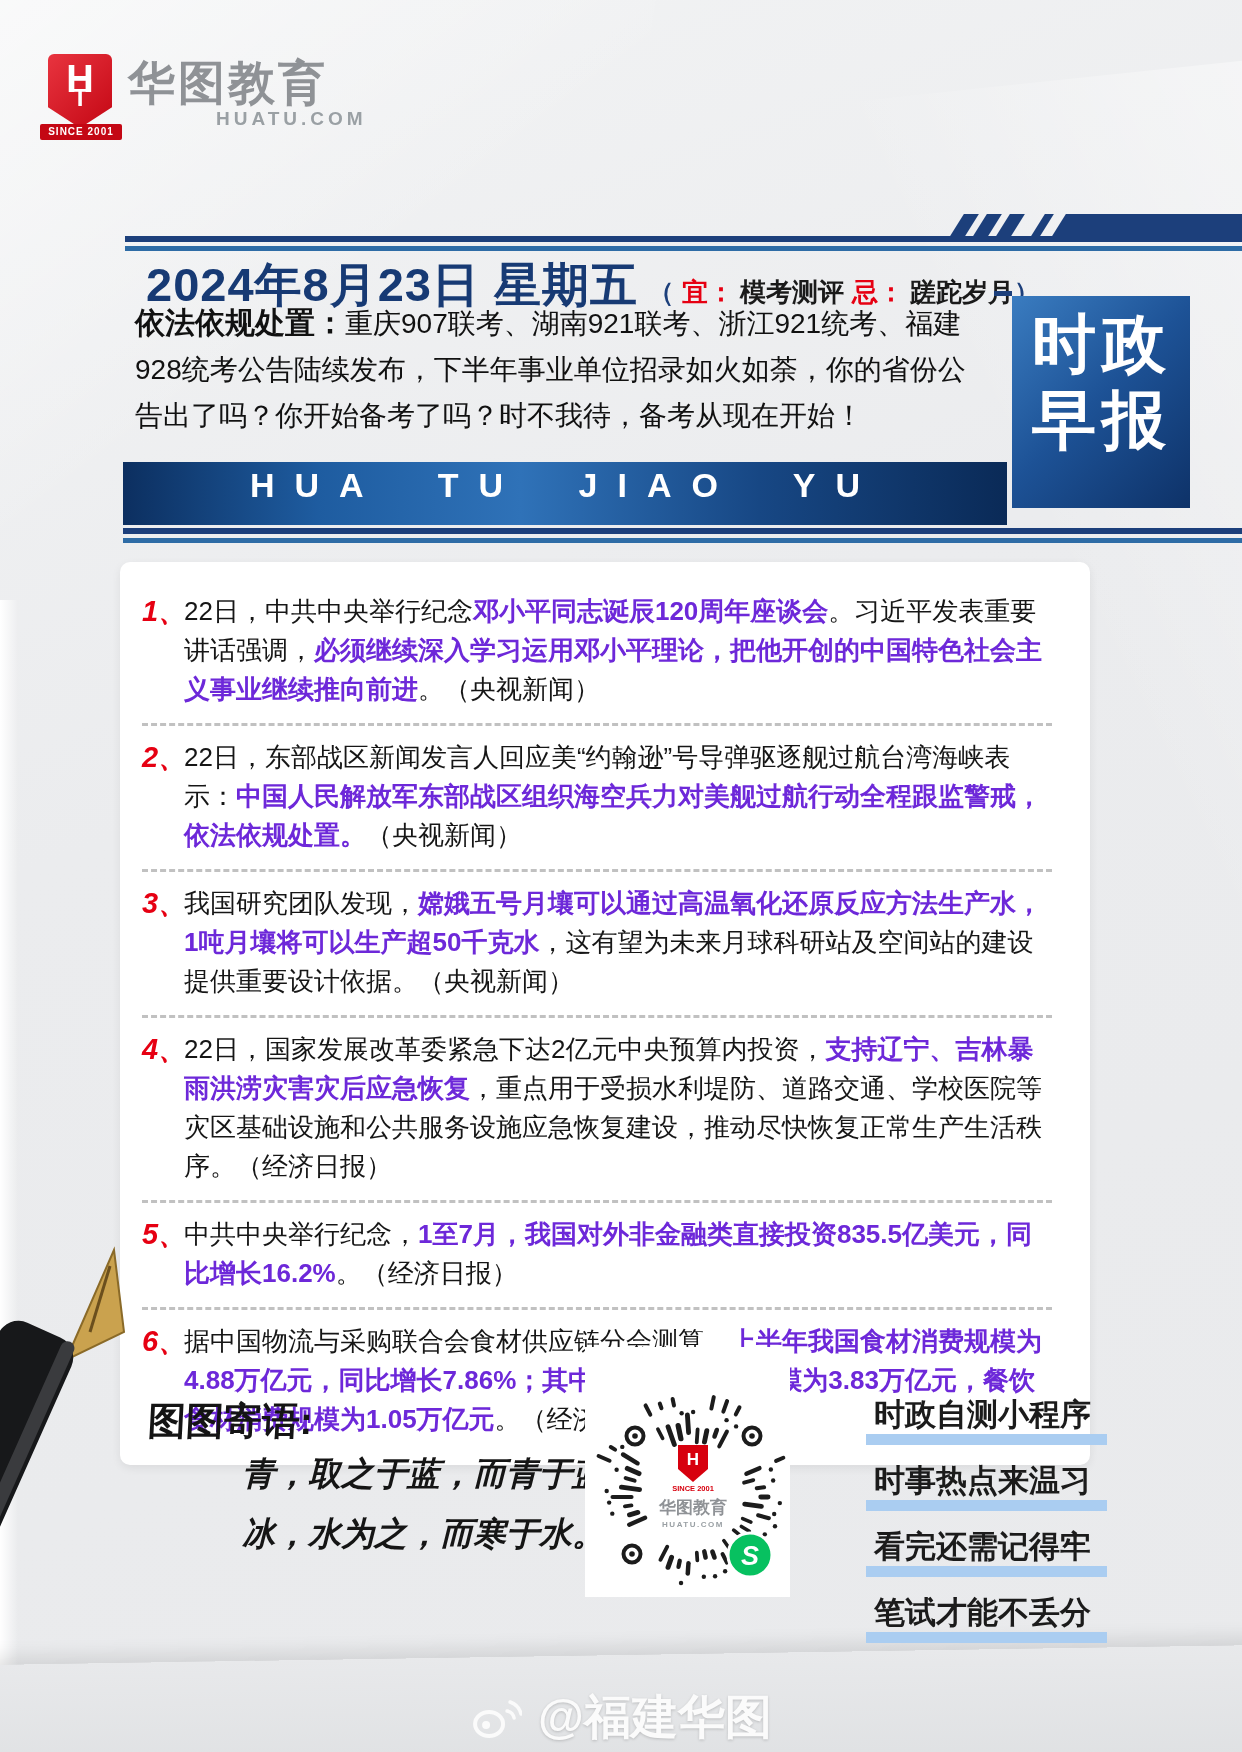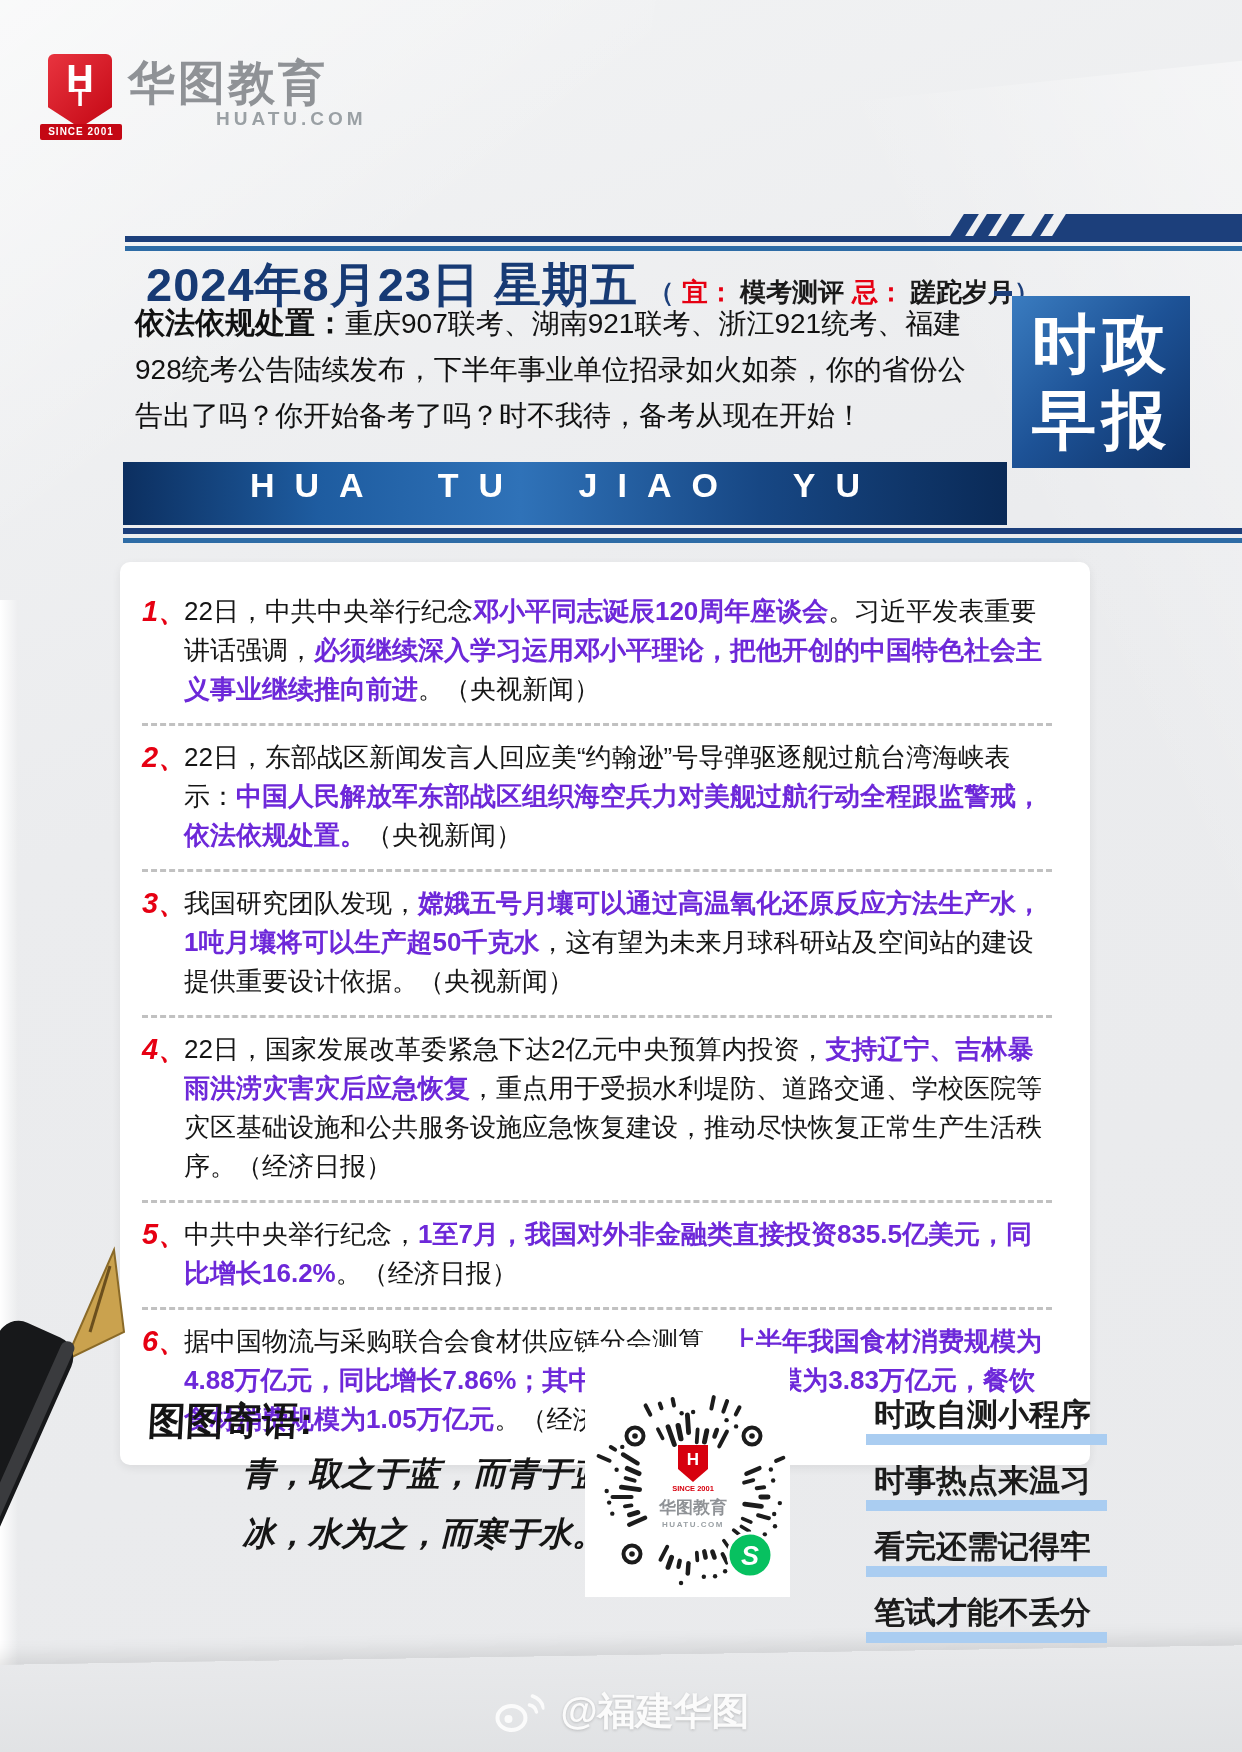--- a/index.html
+++ b/index.html
@@ -50,21 +50,21 @@
   .pv{color:#1a1a1a;}
   .paren-tail{position:absolute;left:994px;top:291px;width:18px;height:5px;background:#1c3f7b;}
   
   .tips{position:absolute;left:135px;top:300px;width:836px;font-size:28px;line-height:46px;color:#111;}
   .tips b{font-size:30px;font-weight:800;}
   
   .banner{position:absolute;left:123px;top:462px;width:884px;height:63px;line-height:47px;text-align:center;
     background:linear-gradient(90deg,#0c2f60 0%,#1e5ca0 22%,#2f72b8 45%,#174784 72%,#0a2a57 100%);
     color:#fff;font-size:34px;font-weight:800;letter-spacing:20px;word-spacing:26px;}
   
-  .badge{position:absolute;left:1012px;top:296px;width:178px;height:172px;
+  .badge{position:absolute;left:1012px;top:296px;width:178px;height:212px;
     background:linear-gradient(135deg,#3a7cc0 0%,#1d5296 48%,#0e3268 100%);
     color:#fff;font-weight:900;font-size:64px;line-height:76px;letter-spacing:6px;
     padding:10px 0 16px 20px;box-sizing:border-box;}
   
   .card{position:absolute;left:120px;top:562px;width:970px;min-height:782px;background:#fff;border-radius:10px;
     box-shadow:0 3px 10px rgba(0,0,0,.07);box-sizing:border-box;padding:30px 38px 26px 22px;}
   .news-item{display:flex;align-items:flex-start;}
   .num{flex:0 0 42px;width:42px;font-size:29px;line-height:39px;font-weight:800;font-style:italic;color:#e60012;}
   .ntext{margin:0;font-size:26px;line-height:39px;color:#161616;}
   .ntext .red{color:#6d28d9;font-weight:700;}
@@ -74,21 +74,21 @@
   .msg-label{position:absolute;left:148px;top:1396px;font-size:38px;font-weight:900;color:#141414;transform:skewX(-3deg);}
   .quote1{position:absolute;left:242px;top:1452px;font-size:33px;font-weight:900;font-style:italic;color:#151515;}
   .quote2{position:absolute;left:242px;top:1512px;font-size:33px;font-weight:900;font-style:italic;color:#151515;}
   .qr-panel{position:absolute;left:585px;top:1347px;width:205px;height:250px;background:#fff;}
   .promo{position:absolute;left:866px;top:1392px;}
   .promo-line{margin-bottom:13px;}
   .promo-line span{display:inline-block;font-size:31px;font-weight:700;color:#1b1b1b;
     padding:2px 16px 9px 8px;
     background:linear-gradient(#aacdf1,#aacdf1) no-repeat left bottom;background-size:100% 11px;}
   .watermark{position:absolute;left:50%;top:1686px;transform:translateX(-50%);display:flex;align-items:center;gap:16px;
-    color:#fbfbfb;font-size:38px;font-weight:700;text-shadow:0 1px 3px rgba(0,0,0,.18);}
+    color:#fbfbfb;font-size:47px;font-weight:700;text-shadow:0 1px 3px rgba(0,0,0,.18);}
 </style>
 </head>
 <body>
 
 <div id="page">
   <div class="bg-wedge1"></div>
   <div class="bg-wedge2"></div>
   <div class="bg-edge-left"></div>
   <div class="bottom-band"></div>
 

